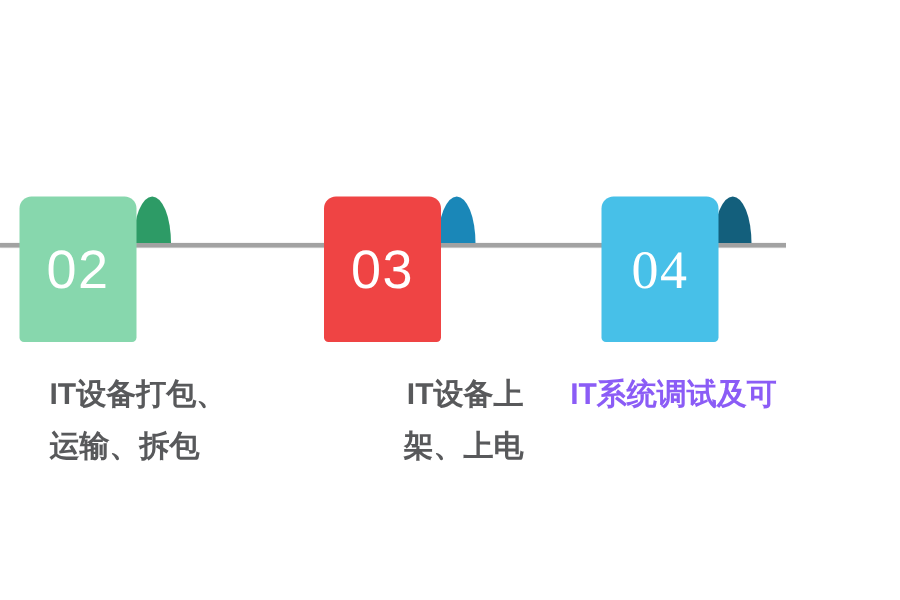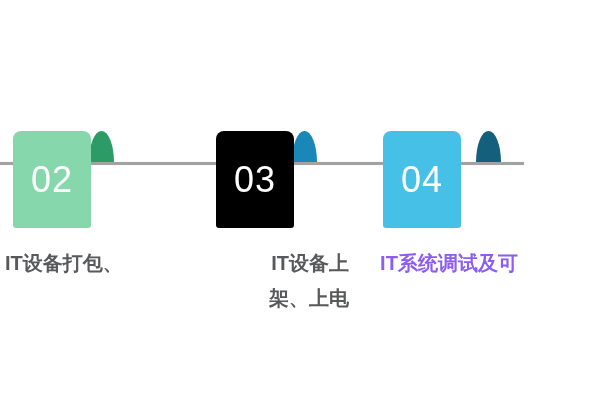--- a/index.html
+++ b/index.html
@@ -63,44 +63,45 @@
     line-height: 35px;
     font-weight: bold;
     z-index: 1;
   }
   .s0 .banner { left: 13px; }
   .s0 .fold   { left: 89px; }
   .s0 .label  { left: 5px;   width: 150px; text-align: left; }
   .s1 .banner { left: 216px; }
   .s1 .fold   { left: 292px; }
   .s1 .label  { left: 199px; width: 150px; text-align: right; }
-  .s2 .banner { left: 383px; }
+  .s2 .banner { left: 401px; font-family: Liberation Serif, serif; }
   .s2 .fold   { left: 476px; }
   .s2 .label  { left: 368px; width: 162px; text-align: center; }
 </style>
 </head>
 <body>
 
 <div class="canvas">
 
   <div class="timeline-line" style="background: rgb(162, 162, 162);"></div>
 
   <div class="step s0">
     <div class="fold" style="background: rgb(45, 155, 102);"></div>
     <div class="banner" style="background: rgb(135, 215, 173);">
       <div class="num" style="color: rgb(255, 255, 255);">02</div>
     </div>
-    <div class="label" style="color: rgb(88, 89, 91);">
+    <div class="label" style="color: rgb(88, 89, 91); margin-left: 28px;">
       <div>IT设备打包、</div>
+      <div>运输、拆包</div>
     </div>
   </div>
 
   <div class="step s1">
     <div class="fold" style="background: rgb(26, 135, 184);"></div>
-    <div class="banner" style="background: #000000; text-decoration: underline;">
+    <div class="banner" style="background: #ef4444; text-decoration: underline;">
       <div class="num" style="color: rgb(255, 255, 255);">03</div>
     </div>
     <div class="label" style="color: rgb(88, 89, 91);">
       <div>IT设备上</div>
       <div>架、上电</div>
     </div>
   </div>
 
   <div class="step s2">
     <div class="fold" style="background: rgb(19, 95, 124);"></div>

